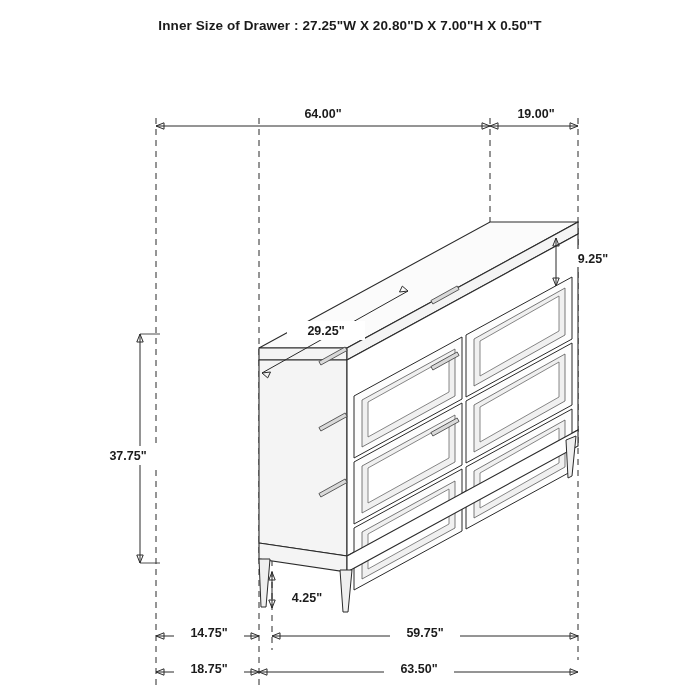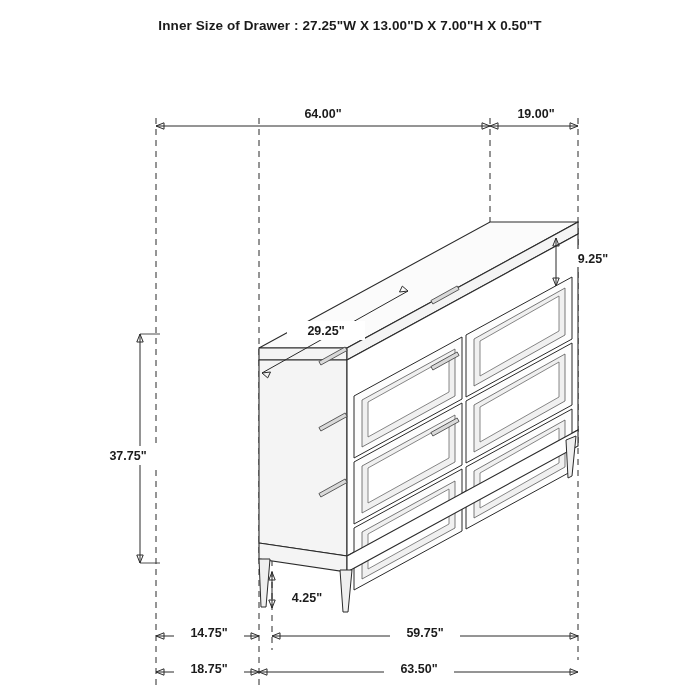--- a/index.html
+++ b/index.html
@@ -97,21 +97,21 @@
     fill: #efefef;
     stroke: #2b2b2b;
     stroke-width: 1;
   }
 </style>
 </head>
 <body>
 
 <div id="page">
 
-  <div id="title">Inner Size of Drawer : 27.25"W X 13.00"D X 7.00"H X 0.50"T</div>
+  <div id="title">Inner Size of Drawer : 27.25"W X 20.80"D X 7.00"H X 0.50"T</div>
 
   <div id="svgwrap">
     <svg width="700" height="700" viewBox="0 0 700 700" xmlns="http://www.w3.org/2000/svg">
 
       <g>
 
         <line class="dash" x1="156" y1="118" x2="156" y2="688"></line>
 
         <line class="dash" x1="259" y1="118" x2="259" y2="688"></line>
 

